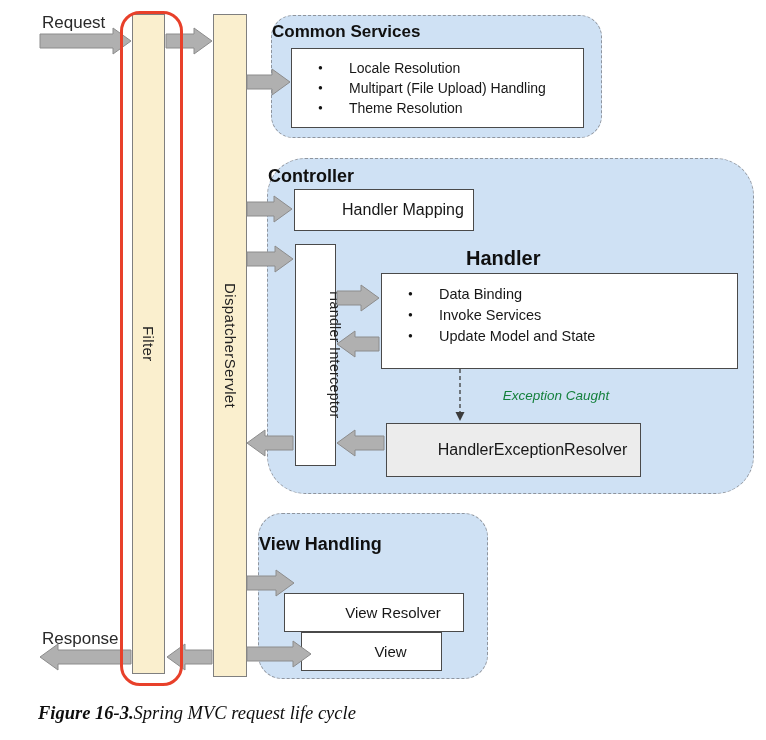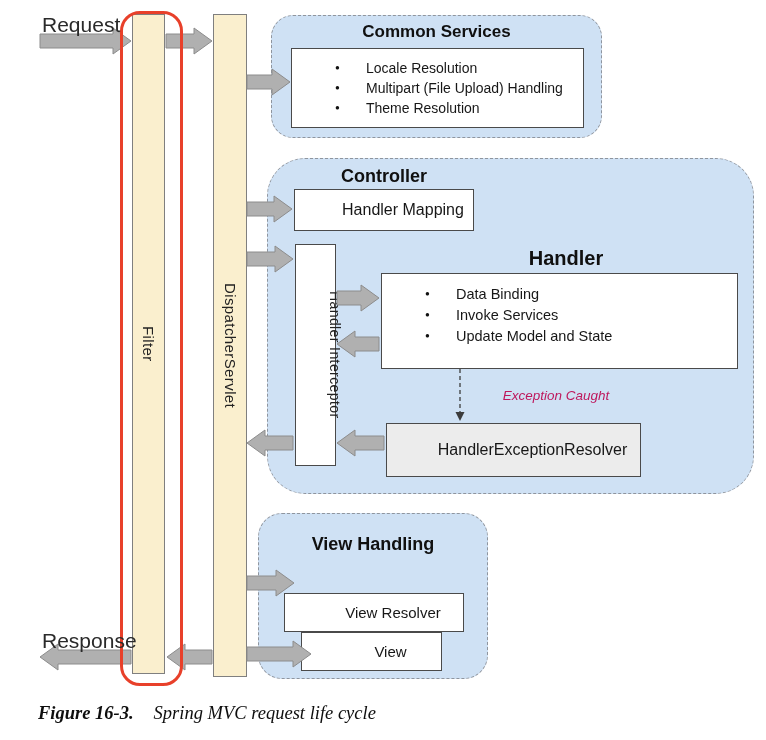--- a/index.html
+++ b/index.html
@@ -20,63 +20,63 @@
     border-radius:20px;box-sizing:border-box;z-index:3;pointer-events:none;
   }
   
   .group{
     position:absolute;background:var(--group-fill);border:1.6px dashed var(--group-border);
     box-sizing:border-box;z-index:1;
   }
   .group-common{left:271px;top:15px;width:331px;height:123px;border-radius:22px;}
   .group-controller{left:267px;top:158px;width:487px;height:336px;border-radius:38px;}
   .group-view{left:258px;top:513px;width:230px;height:166px;border-radius:24px;}
-  .gtitle{position:absolute;font-weight:bold;color:#101010;text-align:center;white-space:nowrap;}
+  .gtitle{position:absolute;font-weight:bold;color:#101010;text-align:left;white-space:nowrap;}
   .title-common{left:0;top:6px;width:100%;font-size:17px;}
   .title-controller{left:0;top:7px;width:232px;font-size:18px;}
   .title-handler{left:198px;top:88px;width:200px;font-size:20px;}
   .title-view{left:0;top:20px;width:100%;font-size:18px;}
   
   .wbox{
     position:absolute;background:#fff;border:1.5px solid var(--box-border);box-sizing:border-box;
   }
   .cbox{display:flex;align-items:center;justify-content:center;font-size:15px;color:#171717;white-space:nowrap;padding-left:38px;}
   .box-handler-mapping{left:26px;top:30px;width:180px;height:42px;font-size:16px;}
   .box-interceptor{left:27px;top:85px;width:41px;height:222px;}
   .box-interceptor .vtext{font-size:14px;}
   .box-handler-list{left:113px;top:114px;width:357px;height:96px;}
   .box-resolver{left:118px;top:264px;width:255px;height:54px;background:var(--resolver-fill);font-size:16px;}
   .box-common-list{left:19px;top:32px;width:293px;height:80px;}
   .box-view-resolver{left:25px;top:51px;width:180px;height:39px;margin-top:28px;}
   .box-view{left:42px;top:118px;width:141px;height:39px;}
   
-  ul.bullets{list-style:none;margin:0;padding:9px 2px 0 17px;}
+  ul.bullets{list-style:none;margin:0;padding:9px 2px 0 0;}
   .bullets li{position:relative;padding-left:57px;font-size:14px;line-height:20px;white-space:nowrap;color:#171717;}
   .bullets li::before{content:"\25CF";position:absolute;left:26px;top:0;font-size:8px;line-height:20px;color:#111;}
   .box-handler-list .bullets{padding-top:10px;}
   .box-handler-list .bullets li{font-size:14.5px;line-height:21px;}
   .exception-label{
     position:absolute;left:203px;top:229px;width:170px;text-align:center;
-    font-style:italic;font-size:13.5px;color:#be185d;white-space:nowrap;
+    font-style:italic;font-size:13.5px;color:#15803d;white-space:nowrap;
   }
   
-  .flowlabel{position:absolute;font-size:21px;color:#2a2a2a;white-space:nowrap;z-index:4;}
+  .flowlabel{position:absolute;font-size:17px;color:#2a2a2a;white-space:nowrap;z-index:4;}
   .label-request{left:42px;top:13px;}
   .label-response{left:42px;top:629px;}
   
   svg.arrows{position:absolute;left:0;top:0;z-index:2;pointer-events:none;}
   .arrow{fill:var(--arrow-fill);stroke:var(--arrow-border);stroke-width:1;}
   .dashline{stroke:#3c3c3c;stroke-width:1.3;stroke-dasharray:4 3;fill:none;}
   .dashhead{fill:#3c3c3c;}
   
   .caption{
     position:absolute;left:38px;top:703px;font-family:"Liberation Serif", serif;
     font-style:italic;font-size:18.5px;color:#0e0e0e;white-space:nowrap;z-index:4;
   }
-  .caption .figlabel{font-weight:bold;margin-right:20px;}
+  .caption .figlabel{font-weight:bold;margin-right:0;}
 </style>
 </head>
 <body>
 
 <div class="canvas">
 
   <svg class="arrows" width="766" height="740" viewBox="0 0 766 740" aria-hidden="true">
     <path class="arrow" d="M40,34 H113 V28 L131,41 L113,54 V48 H40 Z"></path>
     <path class="arrow" d="M166,34 H194 V28 L212,41 L194,54 V48 H166 Z"></path>
     <path class="arrow" d="M247,75 H272 V69 L290,82 L272,95 V89 H247 Z"></path>

